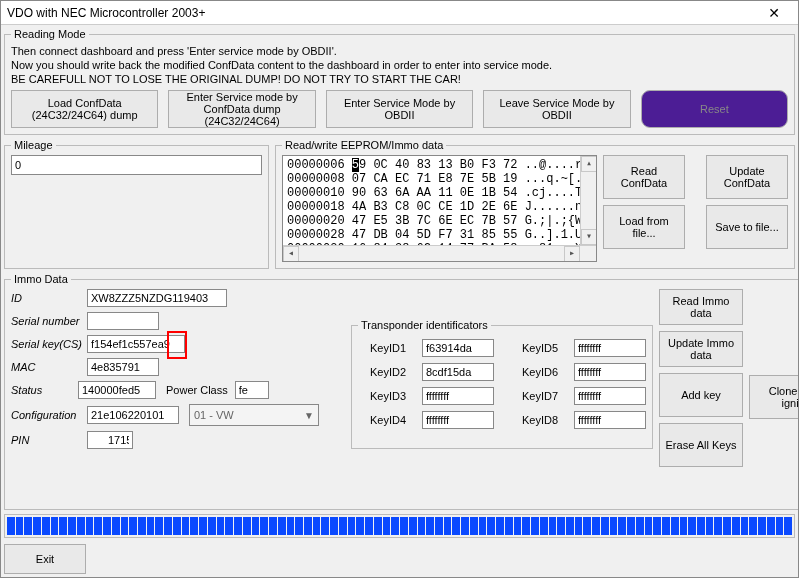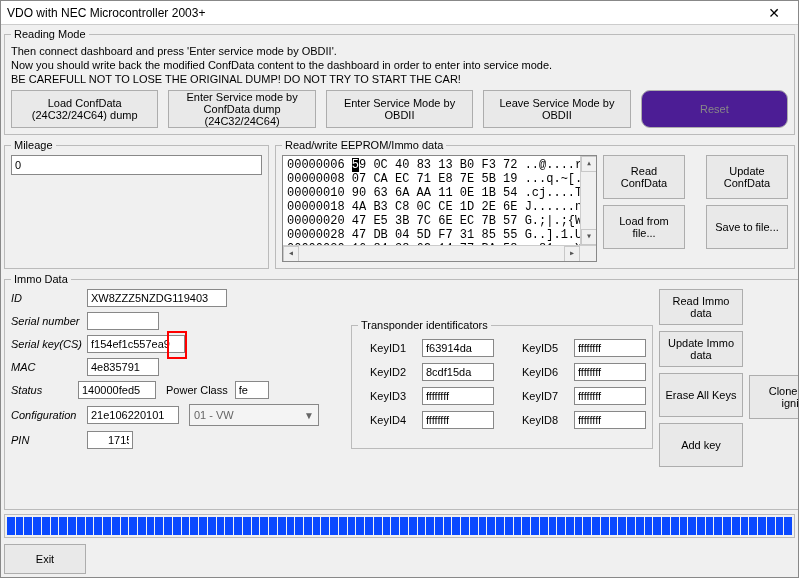--- a/index.html
+++ b/index.html
@@ -358,22 +358,22 @@
             </div>
           </fieldset>
         </div>
 
         <div class="immo-right">
           <div class="immo-right-col">
             <div class="btn">Read Immo
 data</div>
             <div class="btn">Update Immo
 data</div>
+            <div class="btn tall">Add key</div>
             <div class="btn tall">Erase All Keys</div>
-            <div class="btn tall">Add key</div>
           </div>
           <div class="immo-right-col" style="width:100px; justify-content:center;">
             <div style="height:80px"></div>
             <div class="btn tall" style="height:44px;">Clone key in ignition</div>
             <div style="height:44px"></div>
           </div>
         </div>
       </div>
     </fieldset>
 

